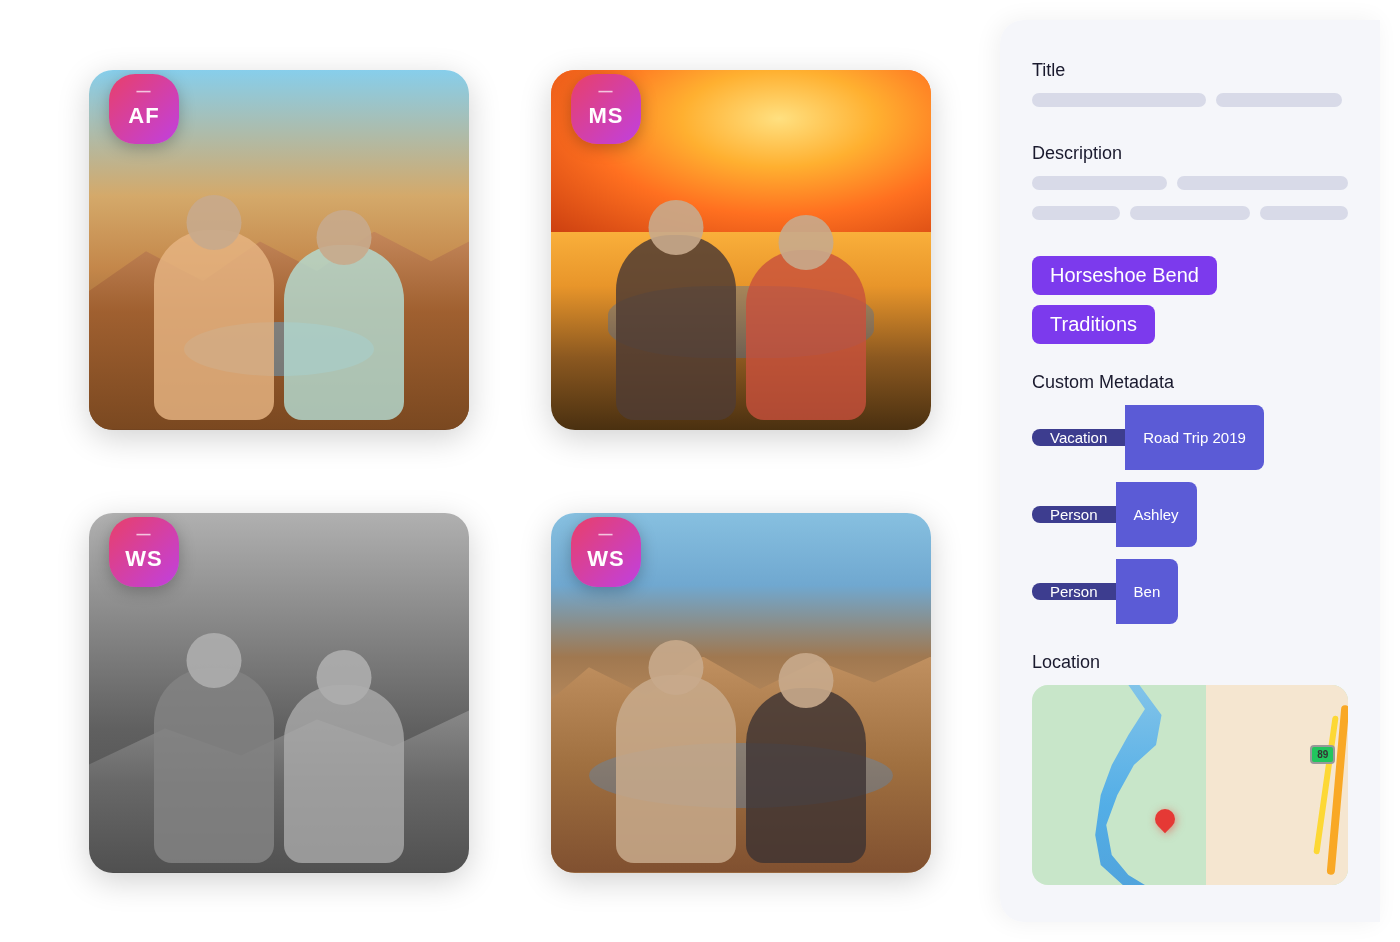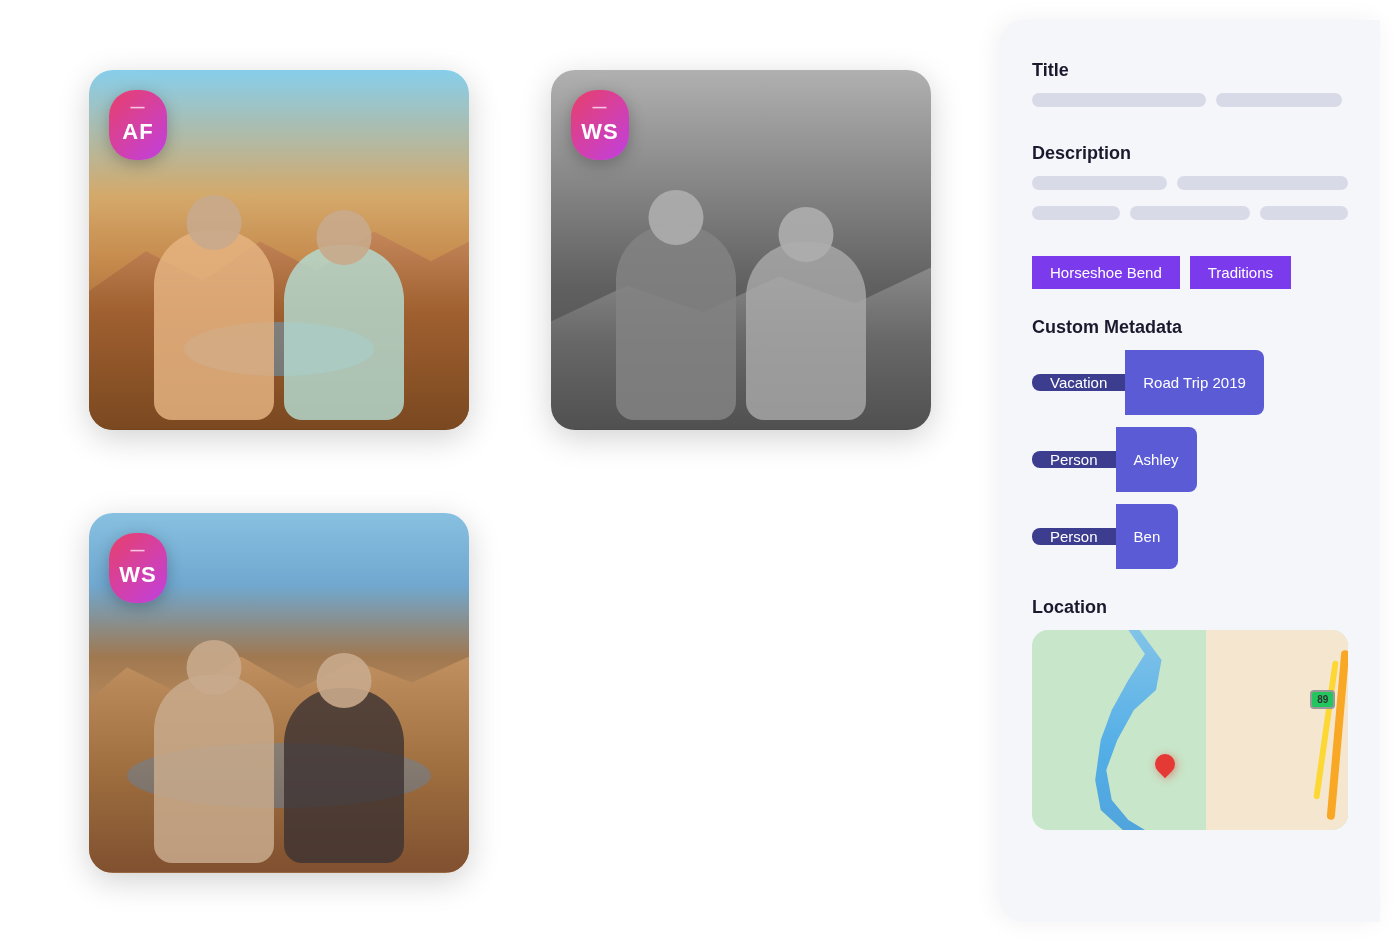--- a/index.html
+++ b/index.html
@@ -153,23 +153,23 @@
       transform: translateX(-50%);
       width: 55px;
       height: 55px;
       background: rgba(200, 170, 140, 0.9);
       border-radius: 50%;
     }
 
     
     .avatar-badge {
       position: absolute;
-      top: 20px;
+      top: 4px;
       left: 20px;
-      width: 58px;
+      width: 70px;
       height: 70px;
       border-radius: 26px;
       background: linear-gradient(135deg, #e8406a, #c040e0);
       display: flex;
       align-items: center;
       justify-content: center;
       color: white;
       font-size: 22px;
       font-weight: 700;
       letter-spacing: 1px;
@@ -202,21 +202,21 @@
       overflow-y: auto;
       box-shadow: -4px 0 24px rgba(0,0,0,0.06);
     }
 
     .metadata-section {
       margin-bottom: 28px;
     }
 
     .section-title {
       font-size: 18px;
-      font-weight: 700;
+      font-weight: 400;
       color: #1a1a2e;
       margin-bottom: 12px;
     }
 
     .skeleton-line {
       height: 14px;
       background: #d8dae8;
       border-radius: 7px;
       margin-bottom: 8px;
     }
@@ -235,22 +235,22 @@
     .keywords-container {
       display: flex;
       flex-wrap: wrap;
       gap: 10px;
     }
 
     .keyword-tag {
       background: #7c3aed;
       color: white;
       padding: 8px 18px;
-      border-radius: 0;
-      font-size: 15px;
+      border-radius: 8px;
+      font-size: 20px;
       font-weight: 500;
       cursor: pointer;
     }
 
     
     .metadata-row {
       display: flex;
       align-items: center;
       gap: 0;
       margin-bottom: 12px;
@@ -371,20 +371,30 @@
     <div class="photo-1-scene"></div>
     <div class="people-overlay">
       <div class="person-silhouette" style="height:190px; background:rgba(230,180,130,0.82);border-radius:55px 55px 18px 18px;"></div>
       <div class="person-silhouette" style="height:175px; background:rgba(180,220,210,0.82);border-radius:55px 55px 18px 18px;"></div>
     </div>
     <div class="avatar-badge">
       <span class="badge-letters">AF</span>
     </div>
   </div>
 
+  <div class="photo-card">
+    <div class="photo-2-scene"></div>
+    <div class="people-overlay">
+      <div class="person-silhouette" style="height:185px; background:rgba(80,60,50,0.85);border-radius:55px 55px 18px 18px;"></div>
+      <div class="person-silhouette" style="height:170px; background:rgba(200,80,60,0.8);border-radius:55px 55px 18px 18px;"></div>
+    </div>
+    <div class="avatar-badge">
+      <span class="badge-letters">MS</span>
+    </div>
+  </div>
 
   <div class="photo-card">
     <div class="photo-3-scene"></div>
     <div class="people-overlay">
       <div class="person-silhouette" style="height:195px; background:rgba(130,130,130,0.85);border-radius:55px 55px 18px 18px;filter:grayscale(100%);"></div>
       <div class="person-silhouette" style="height:178px; background:rgba(170,170,170,0.8);border-radius:55px 55px 18px 18px;filter:grayscale(100%);"></div>
     </div>
     <div class="avatar-badge">
       <span class="badge-letters">WS</span>
     </div>

